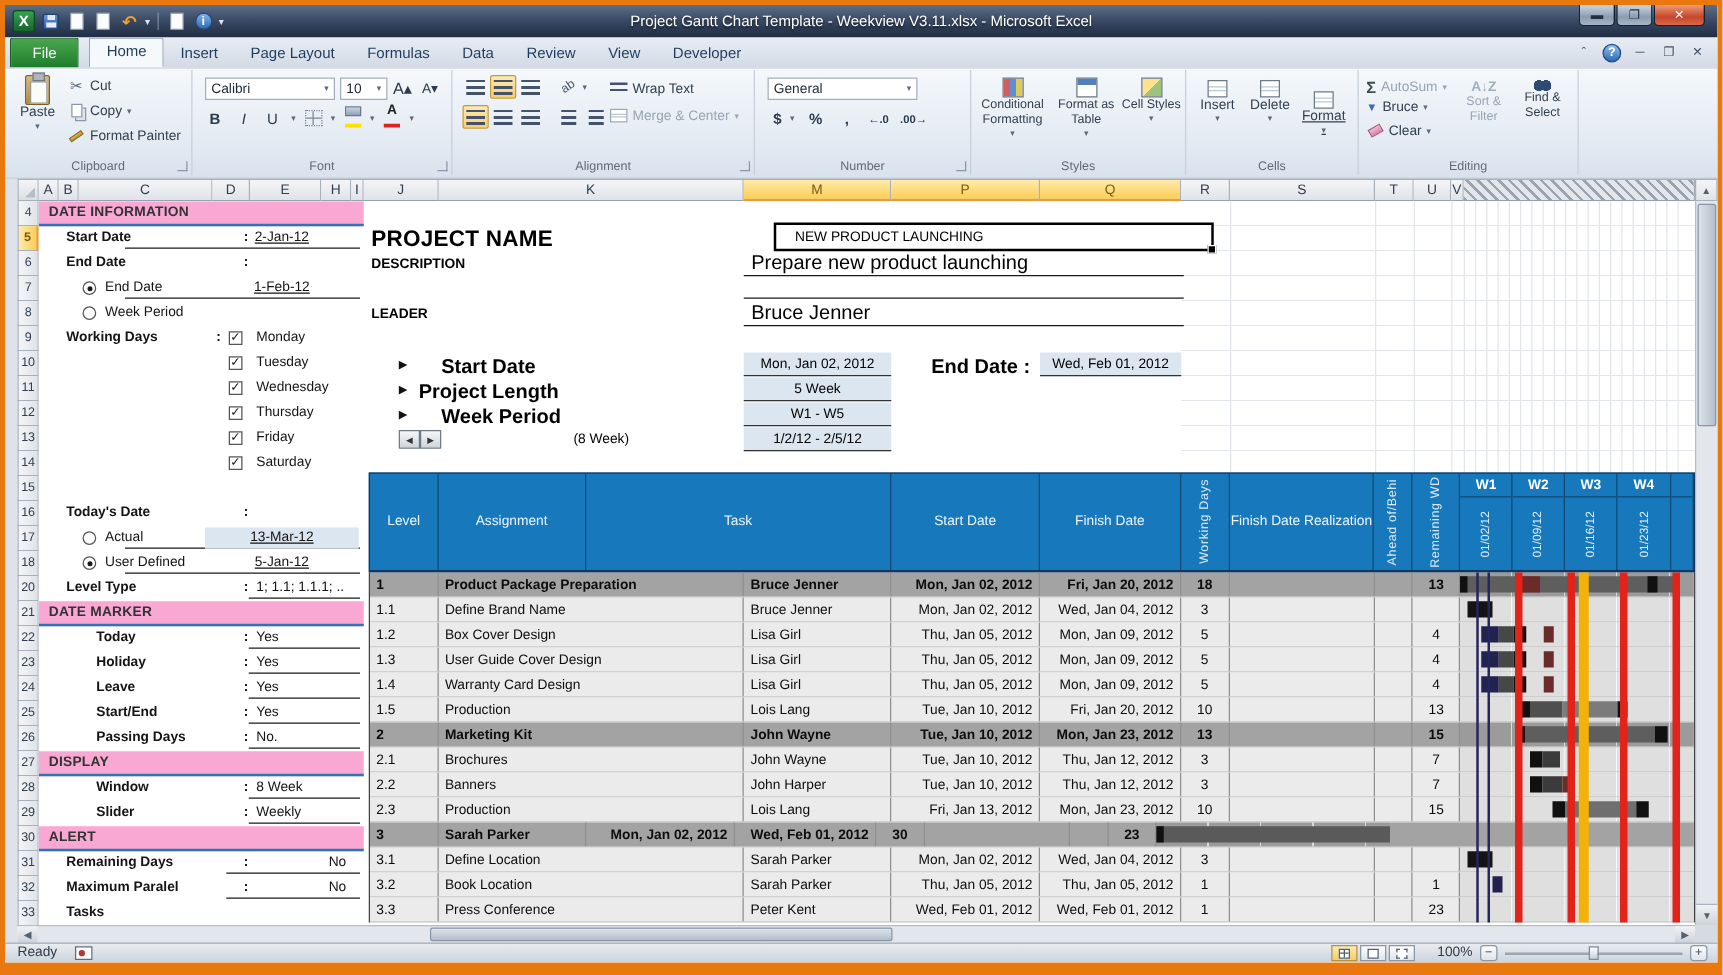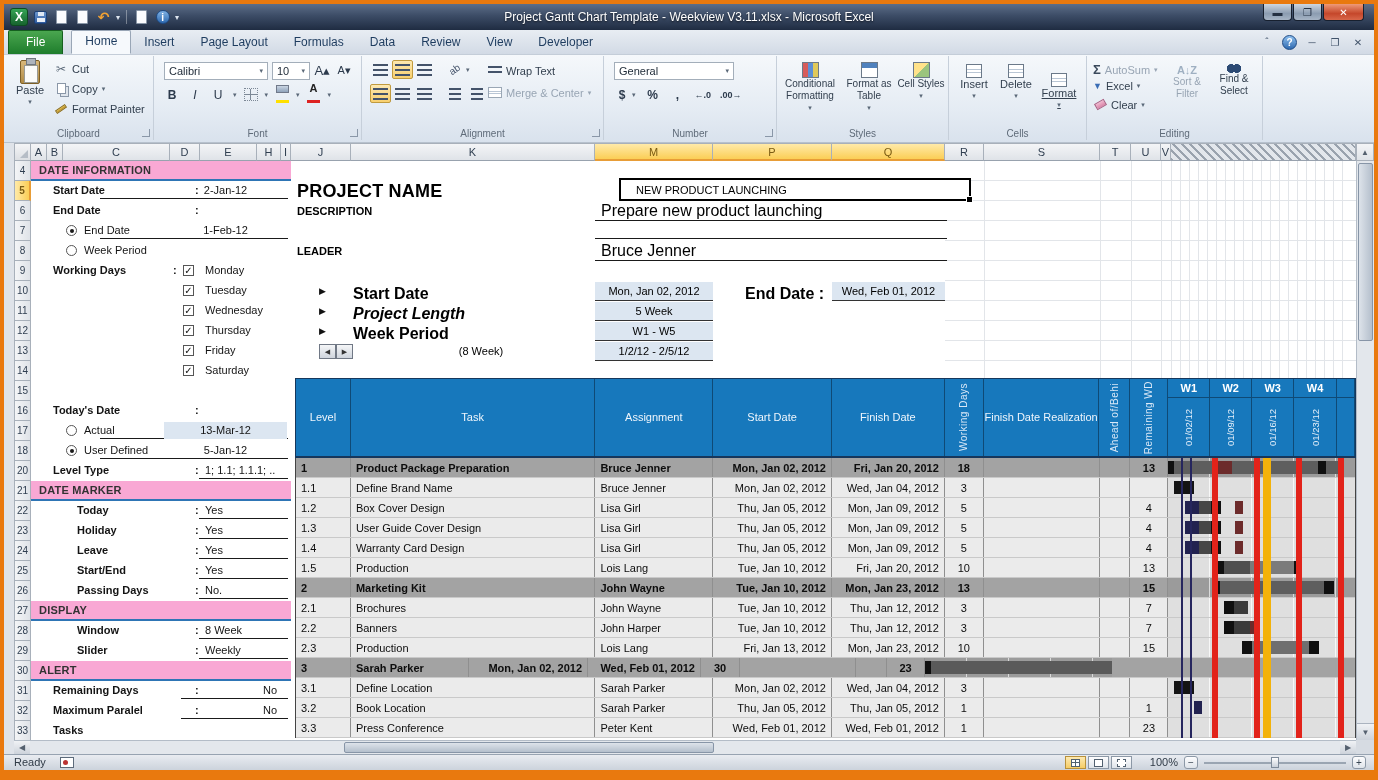--- a/index.html
+++ b/index.html
@@ -116,21 +116,21 @@
   .slab{position:absolute;left:22px;top:3px;font-weight:bold;}
   .slab.sub{left:46px;} .slab.rad{left:53px;font-weight:normal;}
   .scolon{position:absolute;left:164px;top:3px;font-weight:bold;}
   .scolon.c2{left:142px;}
   .sradio{position:absolute;left:35px;top:4px;width:11px;height:11px;border:1px solid #555;border-radius:50%;background:#fff;}
   .sradio.on::after{content:"";position:absolute;left:2.5px;top:2.5px;width:4px;height:4px;border-radius:50%;background:#1a1a1a;}
   .scheck{position:absolute;left:152px;top:4px;width:11px;height:11px;border:1px solid #555;background:#fff;
     font-size:10px;line-height:9px;text-align:center;color:#111;}
   .schecklab{position:absolute;left:174px;top:3px;}
   .sval{position:absolute;top:3px;}
-  .sval.center{left:133px;right:4px;text-align:center;}
+  .sval.center{left:133px;right:4px;text-align:center;text-decoration:underline;}
   .sval.left{left:174px;}
   .sval.right{right:14px;}
   .sval.shade{background:#dce6f1;left:133px;right:4px;top:1px;padding-top:2px;height:17px;text-align:center;}
   .sul{position:absolute;bottom:2px;border-bottom:1.5px solid #1a1a1a;}
   .sul.full{left:69px;right:3px;} .sul.short{left:168px;right:3px;} .sul.alert{left:150px;right:3px;}
 
   
   .topgrid{position:absolute;left:914px;top:0;width:411px;height:217px;
     background:repeating-linear-gradient(180deg,transparent 0 19px,#e2e5e9 19px 20px);}
   .tgv{position:absolute;top:0;bottom:0;width:1px;background:#e2e5e9;}
@@ -436,21 +436,21 @@
     </div>
 
     <div class="rgroup g-edit">
       <div class="srow graytx" style="left:6px;top:6px;">
         <span class="sigma">Σ</span>
         <span>AutoSum</span>
         <span style="font-size:7px;">▾</span>
       </div>
       <div class="srow" style="left:6px;top:24px;">
         <span class="i-fill">▼</span>
-        <span>Excel</span>
+        <span>Bruce</span>
         <span style="font-size:7px;color:#5a6878;">▾</span>
       </div>
       <div class="srow" style="left:6px;top:42px;">
         <span class="mini">
             <span class="i-clear"></span>
           </span>
         <span>Clear</span>
         <span style="font-size:7px;color:#5a6878;">▾</span>
       </div>
       <div class="bigbtn graytx" style="left:78px;top:8px;width:44px;">
@@ -707,21 +707,21 @@
       <span class="pfield" style="left:322px;top:124px;">Start Date</span>
       <div class="pbox" style="left:564px;top:121px;">
           <span>Mon, Jan 02, 2012</span>
         </div>
       <span class="pfield" style="left:714px;top:124px;">End Date :</span>
       <div class="pbox" style="left:801px;top:121px;width:113px;">
           <span>Wed, Feb 01, 2012</span>
         </div>
 
       <span class="ptri" style="left:288px;top:145px;">▶</span>
-      <span class="pfield" style="left:322px;top:144px;font-style:italic;">Project Length</span>
+      <span class="pfield" style="left:304px;top:144px;">Project Length</span>
       <div class="pbox" style="left:564px;top:141px;">
           <span>5 Week</span>
         </div>
 
       <span class="ptri" style="left:288px;top:165px;">▶</span>
       <span class="pfield" style="left:322px;top:164px;">Week Period</span>
       <div class="pbox" style="left:564px;top:161px;">
           <span>W1 - W5</span>
         </div>
 
@@ -730,22 +730,22 @@
         <span class="spb">▶</span>
       </div>
       <span style="position:absolute;left:400px;top:184px;width:100px;text-align:center;font-size:11px;">(8 Week)</span>
       <div class="pbox" style="left:564px;top:181px;">
           <span>1/2/12 - 2/5/12</span>
         </div>
     </div>
 
     <div class="thead">
         <div class="th" style="width: 55px;">Level</div>
+        <div class="th" style="width: 118px;">Assignment</div>
         <div class="th" style="width: 245px;">Task</div>
-        <div class="th" style="width: 118px;">Assignment</div>
         <div class="th" style="width: 119px;">Start Date</div>
         <div class="th" style="width: 113px;">Finish Date</div>
         <div class="th vert" style="width: 39px;">
           <span class="vtx">Working Days</span>
         </div>
         <div class="th" style="width: 116px;">Finish Date Realization</div>
         <div class="th vert" style="width: 31px;">
           <span class="vtx">Ahead of/Behi</span>
         </div>
         <div class="th vert" style="width: 38px;">

